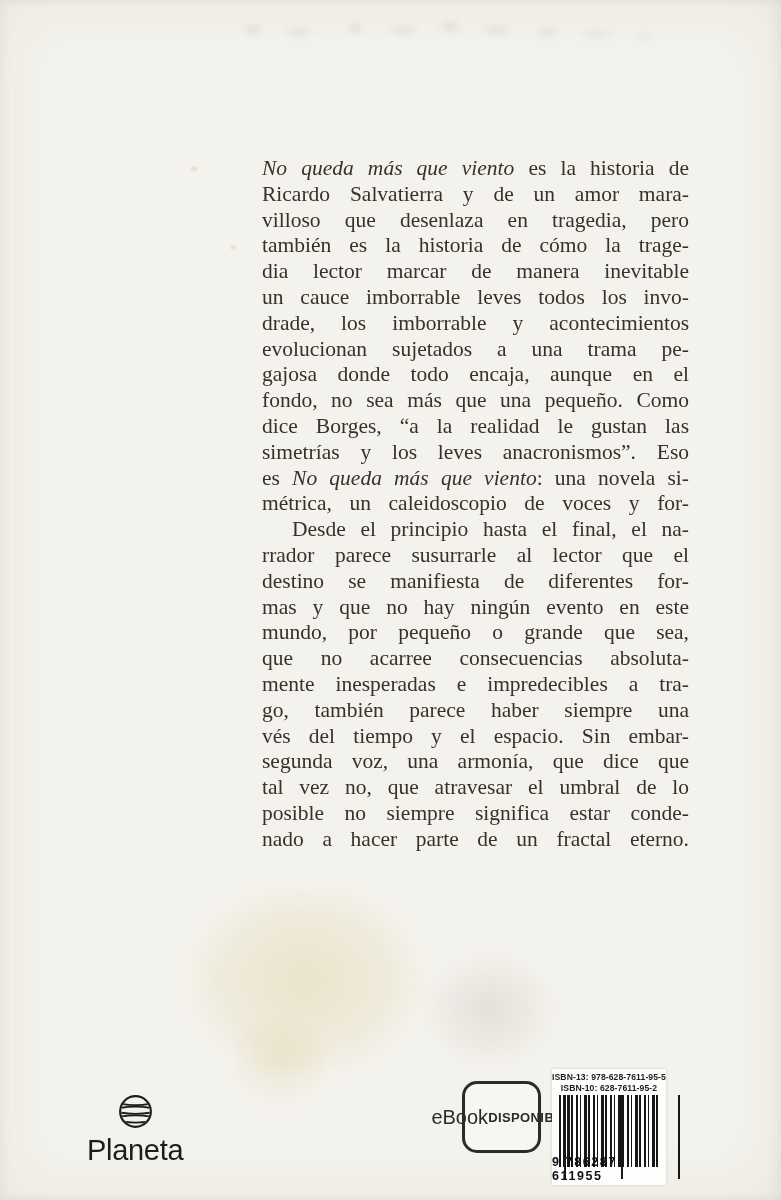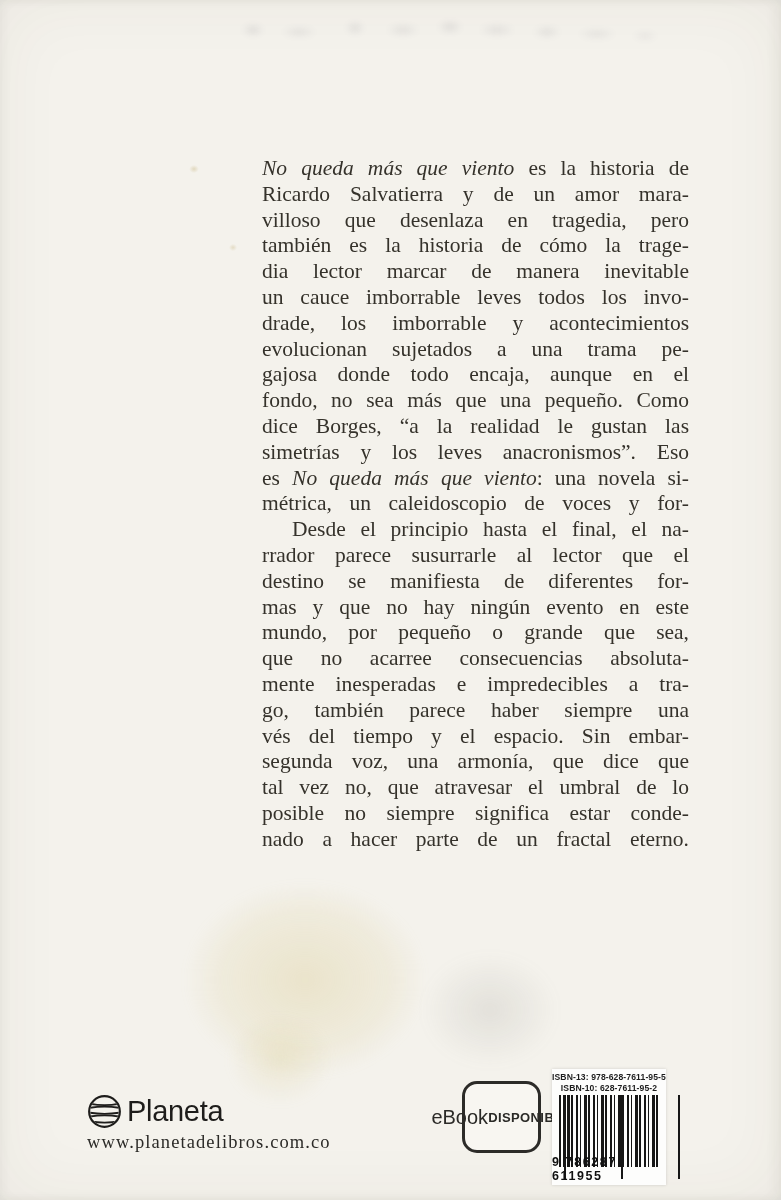--- a/index.html
+++ b/index.html
@@ -38,21 +38,21 @@
 
   
   .synopsis{position:absolute;left:262px;top:156px;width:427px;color:#35322b;}
   .bodyline{font-size:21.5px;line-height:25.8px;height:25.8px;overflow:hidden;
             text-align:justify;text-align-last:justify;white-space:normal;}
   .bodyline em{font-style:italic;}
   .bodyline.indent{padding-left:30px;}
 
   
   .publisher{position:absolute;left:87px;top:1094px;}
-  .pub-row{display:flex;align-items:center;gap:5px;}
+  .pub-row{display:flex;align-items:center;gap:5px;flex-direction:column;}
   .globe{width:35px;height:35px;display:block;}
   .pub-name{font-family:"Liberation Sans","DejaVu Sans",sans-serif;font-size:29px;color:#1e1d1b;letter-spacing:-.3px;}
   .pub-url{margin-top:3px;font-family:"Liberation Serif","DejaVu Serif",serif;font-size:18.5px;
            letter-spacing:1.1px;color:#2b2a27;}
 
   
   .ebook{position:absolute;left:462px;top:1081px;width:73px;height:66px;border:3px solid #2c2b28;
          border-radius:15px;background:rgba(250,249,245,.6);display:flex;flex-direction:row;
          align-items:center;justify-content:center;font-family:"Liberation Sans","DejaVu Sans",sans-serif;color:#2b2a27;}
   .ebook-title{font-size:20px;line-height:21px;}
@@ -128,21 +128,20 @@
         <g clip-path="url(#gclip)" fill="none" stroke="#1e1d1b" stroke-width="1.9">
           <path d="M1 9.5 Q18 13.5 35 9.5"></path>
           <path d="M1 14.5 Q18 11.5 35 14.5"></path>
           <path d="M1 19 Q18 22 35 19"></path>
           <path d="M1 23.5 Q18 20.5 35 23.5"></path>
           <path d="M1 28 Q18 31 35 28"></path>
         </g>
       </svg>
       <span class="pub-name">Planeta</span>
     </div>
-    <div class="pub-url">www.planetadelibros.com.co</div>
   </div>
 
   <div class="ebook">
     <div class="ebook-title">eBook</div>
     <div class="ebook-sub">DISPONIBLE</div>
   </div>
 
   <div class="barcode">
     <div class="isbn-block">
       <div class="isbn-line">ISBN-13: 978-628-7611-95-5</div>

